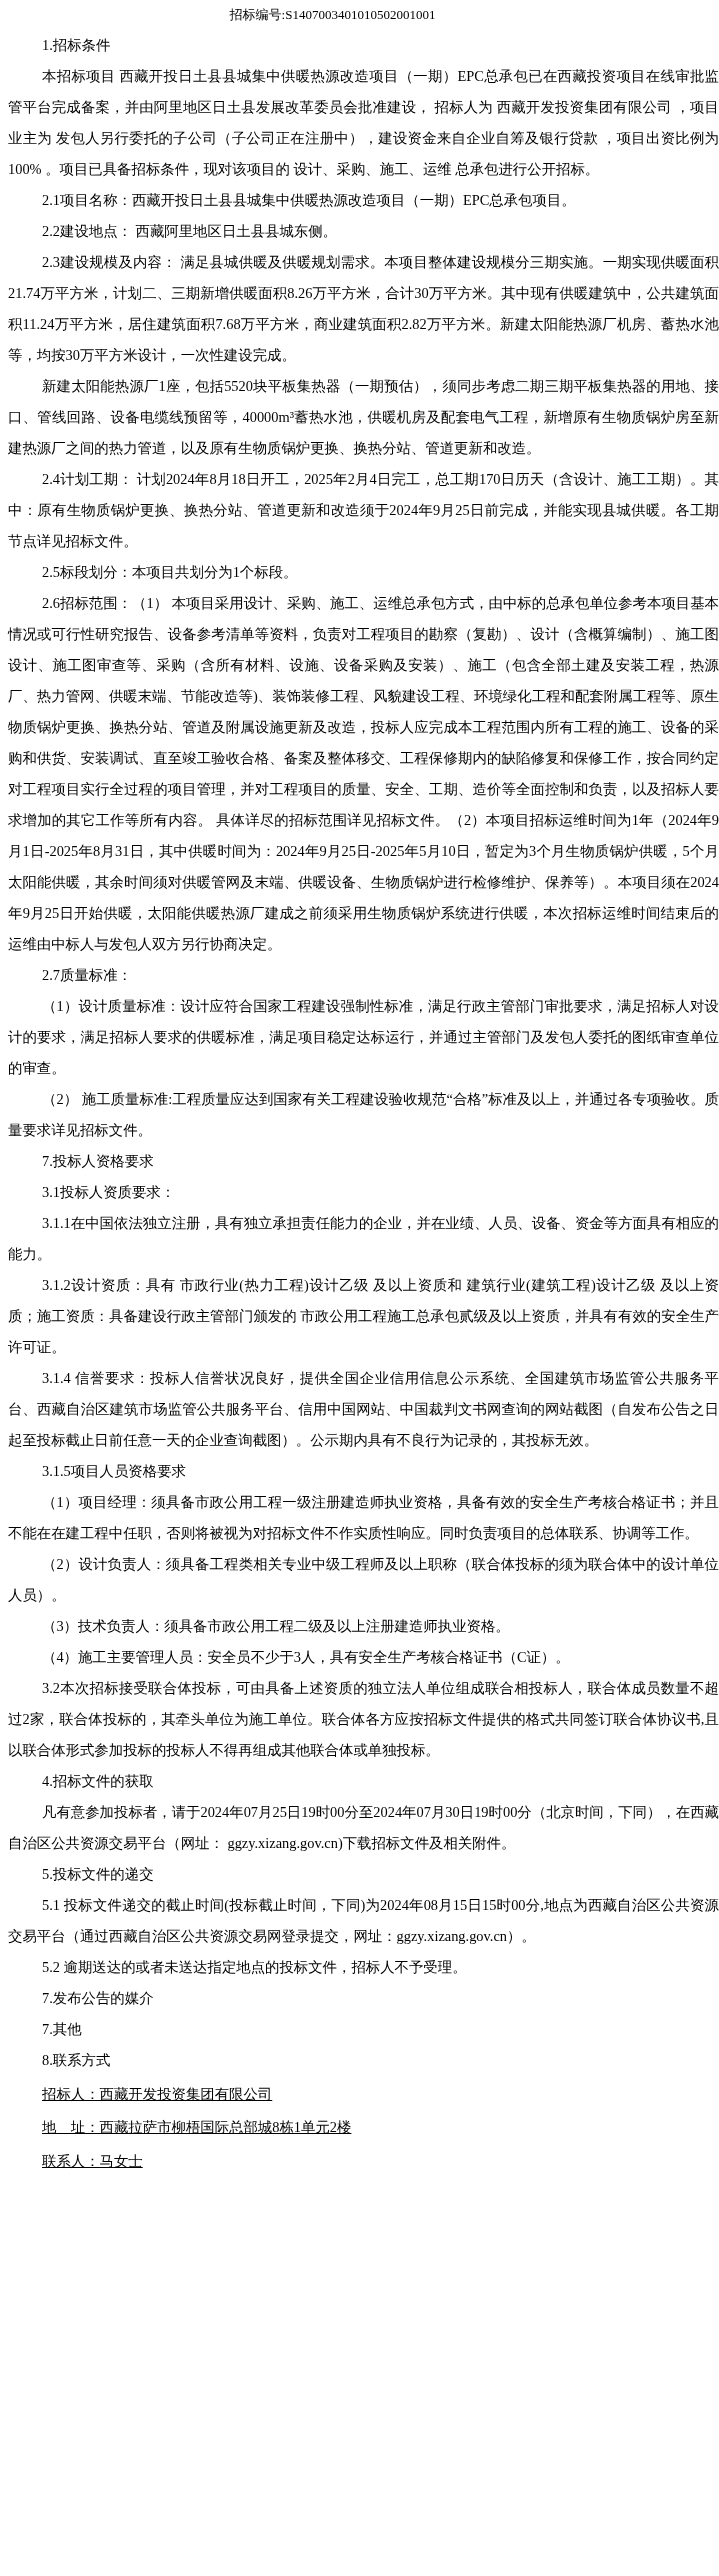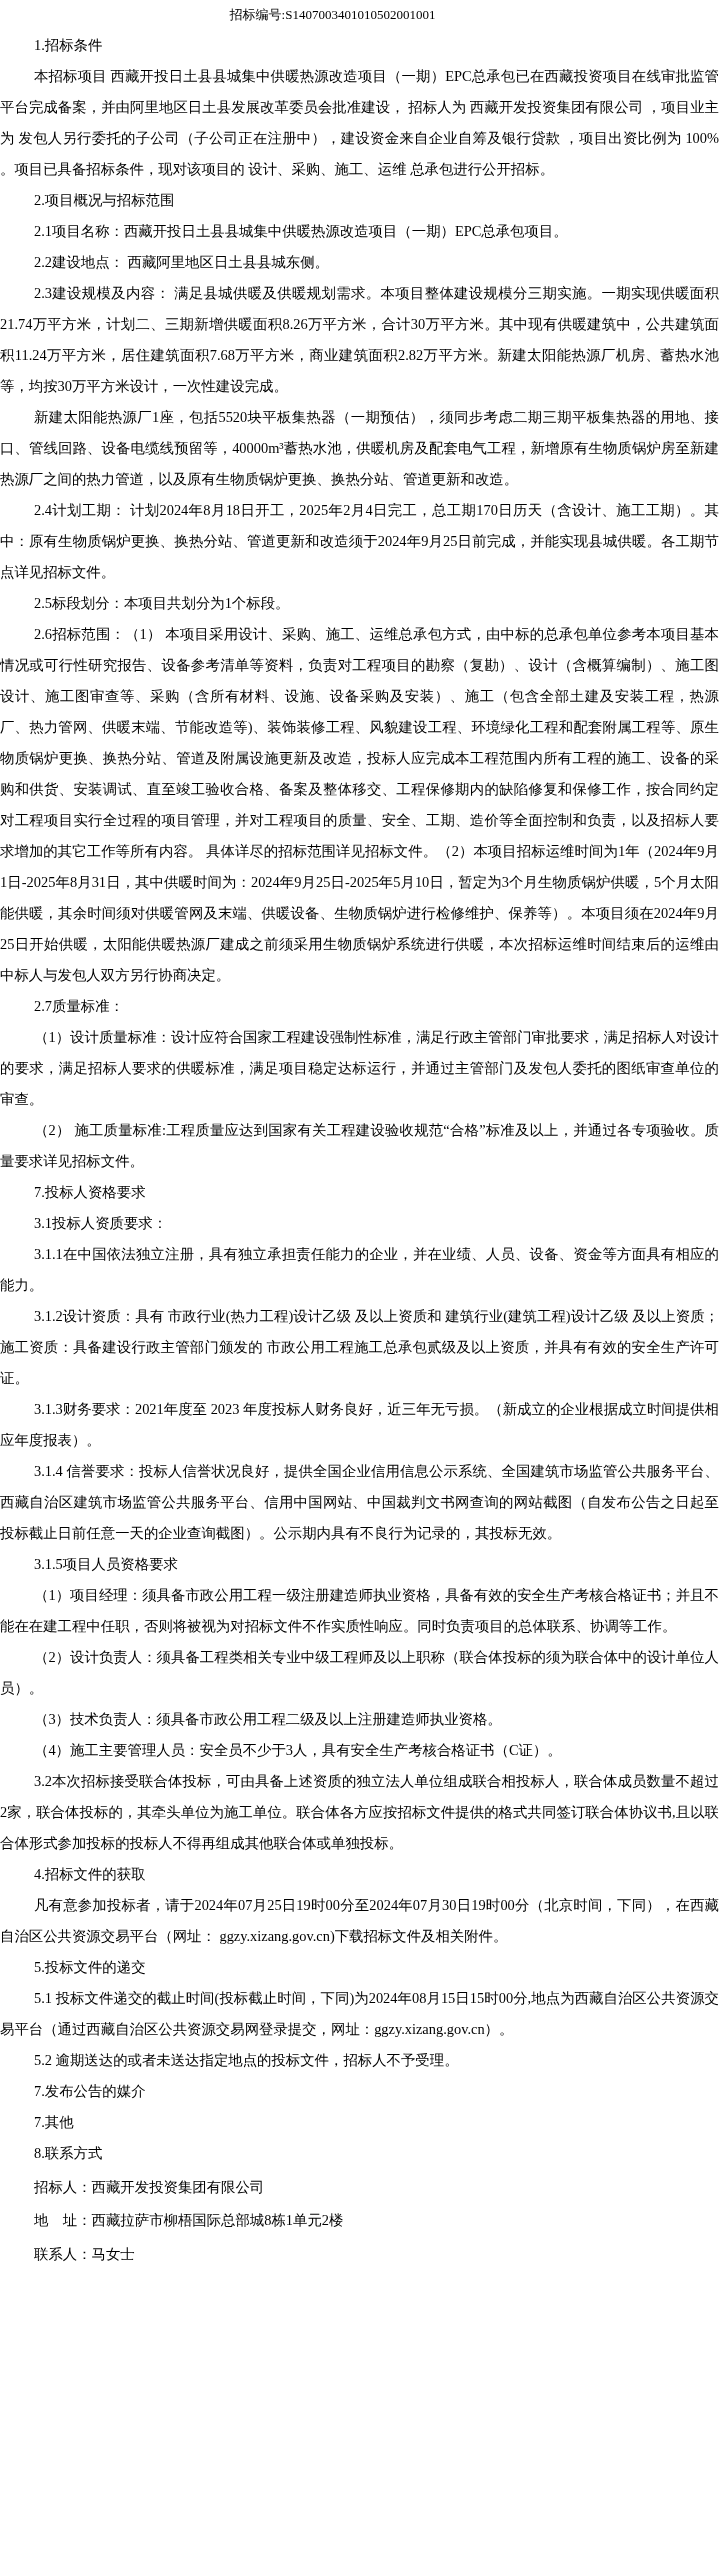--- a/index.html
+++ b/index.html
@@ -11,47 +11,46 @@
   }
   .doc { width:719px; position:relative; }
   .title {
     margin:0; font-size:13px; line-height:30px; text-align:center;
     position:relative; left:-27px; white-space:nowrap;
   }
   .para {
     margin:0; font-size:14.4px; line-height:31px;
     text-align:justify; text-indent:34px;
     word-break:break-word;
+    padding-left:8px;
   }
-  .contact { margin-top:2.6px; }
+  .contact { margin-top:2.6px;text-decoration:underline; }
 </style>
 </head>
 <body>
 
 <div class="doc">
   <p class="title">招标编号:S1407003401010502001001</p>
 
   <p class="para">1.招标条件</p>
   <p class="para">本招标项目 西藏开投日土县县城集中供暖热源改造项目（一期）EPC总承包已在西藏投资项目在线审批监管平台完成备案，并由阿里地区日土县发展改革委员会批准建设， 招标人为 西藏开发投资集团有限公司 ，项目业主为 发包人另行委托的子公司（子公司正在注册中），建设资金来自企业自筹及银行贷款 ，项目出资比例为 100% 。项目已具备招标条件，现对该项目的 设计、采购、施工、运维 总承包进行公开招标。</p>
-  <p class="para">2.项目概况与招标范围</p>
   <p class="para">2.1项目名称：西藏开投日土县县城集中供暖热源改造项目（一期）EPC总承包项目。</p>
   <p class="para">2.2建设地点： 西藏阿里地区日土县县城东侧。</p>
   <p class="para">2.3建设规模及内容： 满足县城供暖及供暖规划需求。本项目整体建设规模分三期实施。一期实现供暖面积21.74万平方米，计划二、三期新增供暖面积8.26万平方米，合计30万平方米。其中现有供暖建筑中，公共建筑面积11.24万平方米，居住建筑面积7.68万平方米，商业建筑面积2.82万平方米。新建太阳能热源厂机房、蓄热水池等，均按30万平方米设计，一次性建设完成。</p>
   <p class="para">新建太阳能热源厂1座，包括5520块平板集热器（一期预估），须同步考虑二期三期平板集热器的用地、接口、管线回路、设备电缆线预留等，40000m³蓄热水池，供暖机房及配套电气工程，新增原有生物质锅炉房至新建热源厂之间的热力管道，以及原有生物质锅炉更换、换热分站、管道更新和改造。</p>
   <p class="para">2.4计划工期： 计划2024年8月18日开工，2025年2月4日完工，总工期170日历天（含设计、施工工期）。其中：原有生物质锅炉更换、换热分站、管道更新和改造须于2024年9月25日前完成，并能实现县城供暖。各工期节点详见招标文件。</p>
   <p class="para">2.5标段划分：本项目共划分为1个标段。</p>
   <p class="para">2.6招标范围：（1） 本项目采用设计、采购、施工、运维总承包方式，由中标的总承包单位参考本项目基本情况或可行性研究报告、设备参考清单等资料，负责对工程项目的勘察（复勘）、设计（含概算编制）、施工图设计、施工图审查等、采购（含所有材料、设施、设备采购及安装）、施工（包含全部土建及安装工程，热源厂、热力管网、供暖末端、节能改造等)、装饰装修工程、风貌建设工程、环境绿化工程和配套附属工程等、原生物质锅炉更换、换热分站、管道及附属设施更新及改造，投标人应完成本工程范围内所有工程的施工、设备的采购和供货、安装调试、直至竣工验收合格、备案及整体移交、工程保修期内的缺陷修复和保修工作，按合同约定对工程项目实行全过程的项目管理，并对工程项目的质量、安全、工期、造价等全面控制和负责，以及招标人要求增加的其它工作等所有内容。 具体详尽的招标范围详见招标文件。（2）本项目招标运维时间为1年（2024年9月1日-2025年8月31日，其中供暖时间为：2024年9月25日-2025年5月10日，暂定为3个月生物质锅炉供暖，5个月太阳能供暖，其余时间须对供暖管网及末端、供暖设备、生物质锅炉进行检修维护、保养等）。本项目须在2024年9月25日开始供暖，太阳能供暖热源厂建成之前须采用生物质锅炉系统进行供暖，本次招标运维时间结束后的运维由中标人与发包人双方另行协商决定。</p>
   <p class="para">2.7质量标准：</p>
   <p class="para">（1）设计质量标准：设计应符合国家工程建设强制性标准，满足行政主管部门审批要求，满足招标人对设计的要求，满足招标人要求的供暖标准，满足项目稳定达标运行，并通过主管部门及发包人委托的图纸审查单位的审查。</p>
   <p class="para">（2） 施工质量标准:工程质量应达到国家有关工程建设验收规范“合格”标准及以上，并通过各专项验收。质量要求详见招标文件。</p>
   <p class="para">7.投标人资格要求</p>
   <p class="para">3.1投标人资质要求：</p>
   <p class="para">3.1.1在中国依法独立注册，具有独立承担责任能力的企业，并在业绩、人员、设备、资金等方面具有相应的能力。</p>
   <p class="para">3.1.2设计资质：具有 市政行业(热力工程)设计乙级 及以上资质和 建筑行业(建筑工程)设计乙级 及以上资质；施工资质：具备建设行政主管部门颁发的 市政公用工程施工总承包贰级及以上资质，并具有有效的安全生产许可证。</p>
-  <p class="para">3.1.3财务要求：2021年度至 2023 年度投标人财务良好，近三年无亏损。（新成立的企业根据成立时间提供相应年度报表）。</p>
   <p class="para">3.1.4 信誉要求：投标人信誉状况良好，提供全国企业信用信息公示系统、全国建筑市场监管公共服务平台、西藏自治区建筑市场监管公共服务平台、信用中国网站、中国裁判文书网查询的网站截图（自发布公告之日起至投标截止日前任意一天的企业查询截图）。公示期内具有不良行为记录的，其投标无效。</p>
   <p class="para">3.1.5项目人员资格要求</p>
   <p class="para">（1）项目经理：须具备市政公用工程一级注册建造师执业资格，具备有效的安全生产考核合格证书；并且不能在在建工程中任职，否则将被视为对招标文件不作实质性响应。同时负责项目的总体联系、协调等工作。</p>
   <p class="para">（2）设计负责人：须具备工程类相关专业中级工程师及以上职称（联合体投标的须为联合体中的设计单位人员）。</p>
   <p class="para">（3）技术负责人：须具备市政公用工程二级及以上注册建造师执业资格。</p>
   <p class="para">（4）施工主要管理人员：安全员不少于3人，具有安全生产考核合格证书（C证）。</p>
   <p class="para">3.2本次招标接受联合体投标，可由具备上述资质的独立法人单位组成联合相投标人，联合体成员数量不超过2家，联合体投标的，其牵头单位为施工单位。联合体各方应按招标文件提供的格式共同签订联合体协议书,且以联合体形式参加投标的投标人不得再组成其他联合体或单独投标。</p>
   <p class="para">4.招标文件的获取</p>
   <p class="para">凡有意参加投标者，请于2024年07月25日19时00分至2024年07月30日19时00分（北京时间，下同），在西藏自治区公共资源交易平台（网址： ggzy.xizang.gov.cn)下载招标文件及相关附件。</p>
   <p class="para">5.投标文件的递交</p>

